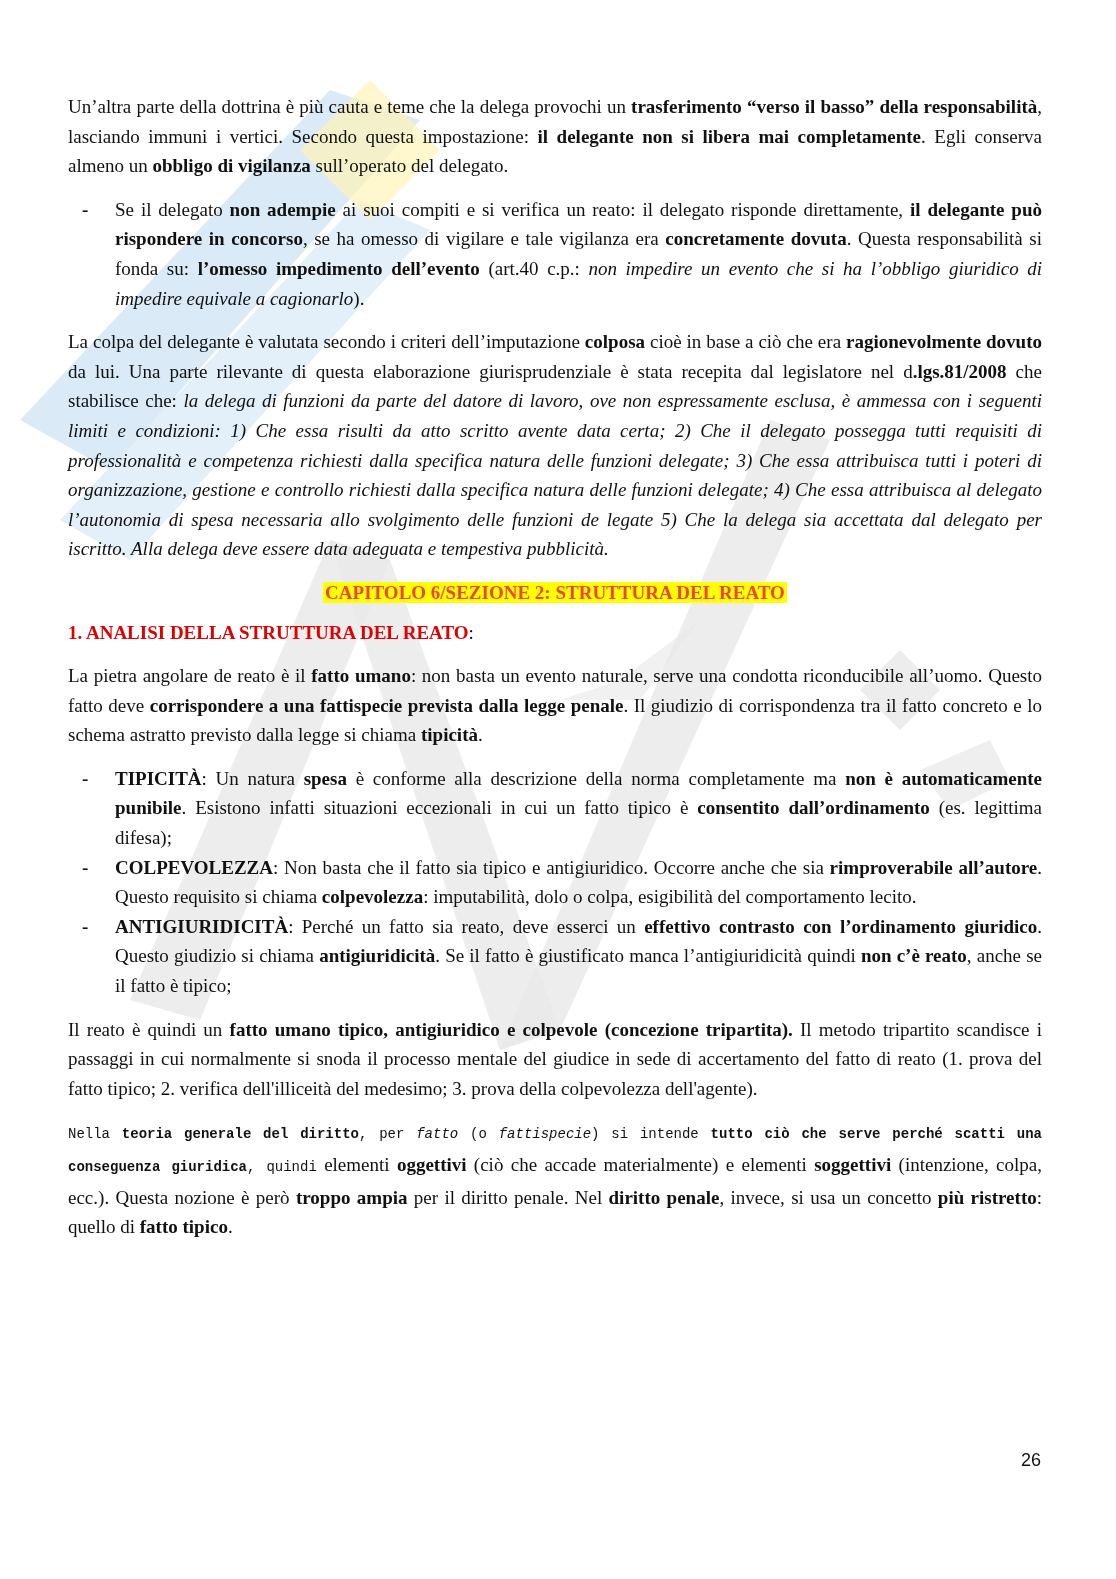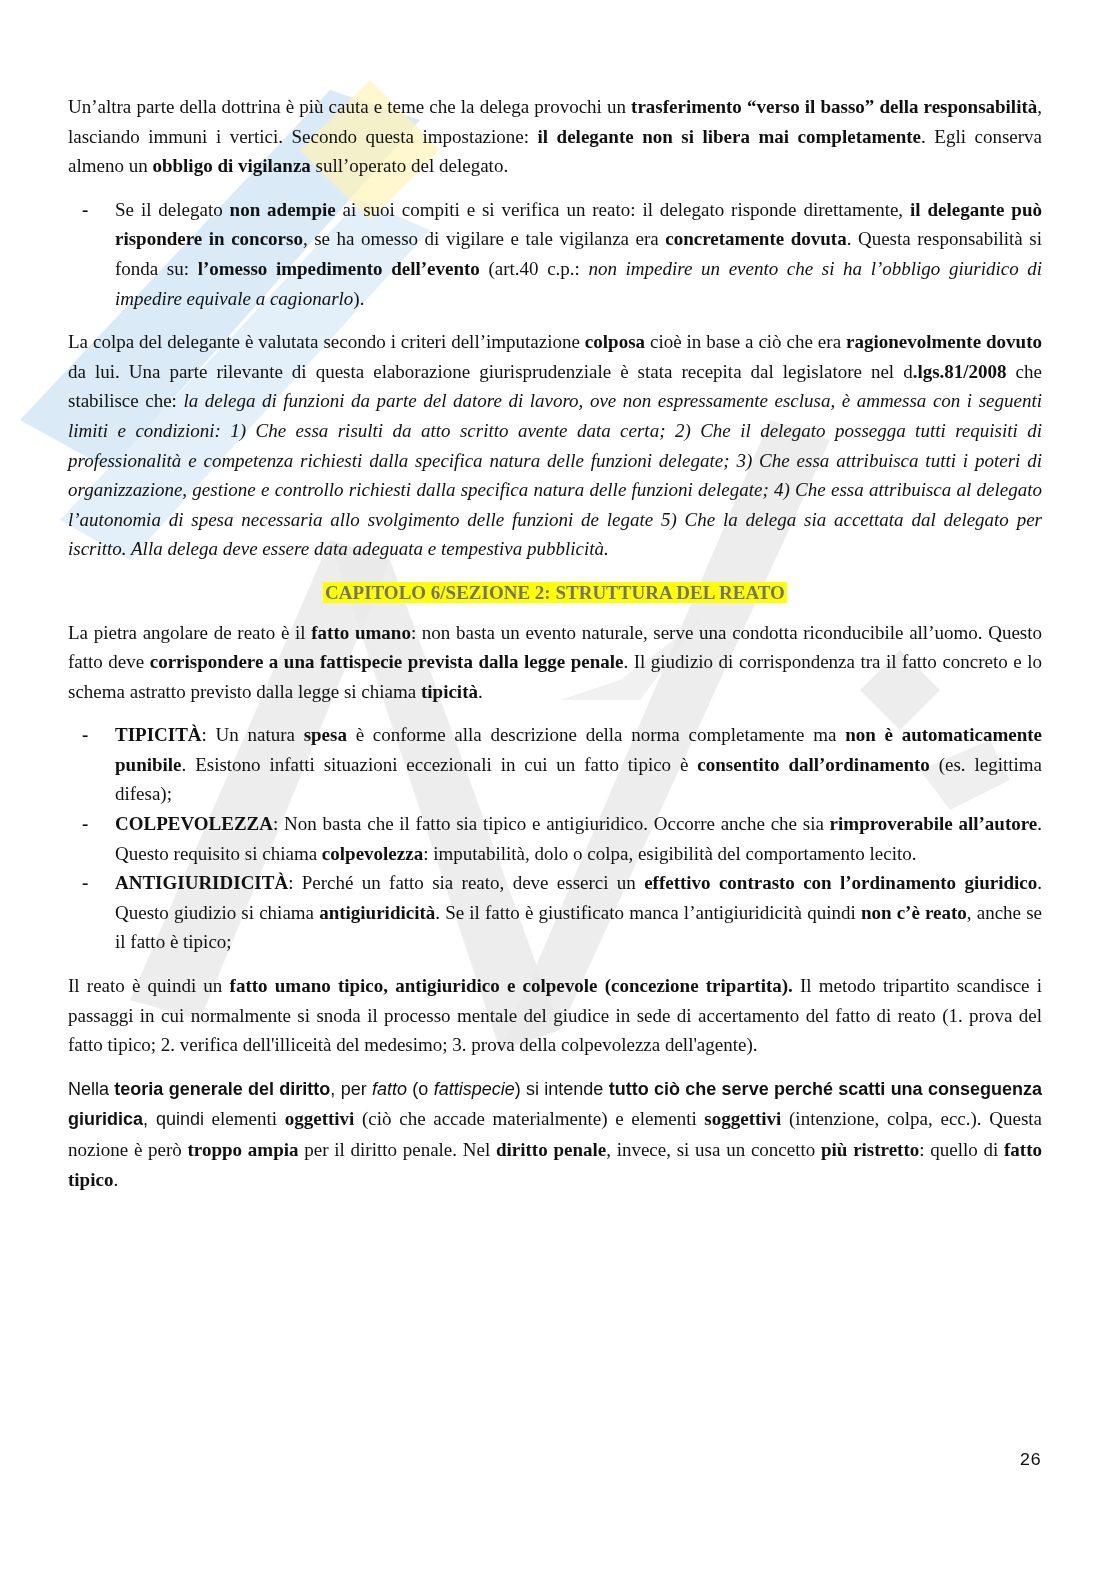--- a/index.html
+++ b/index.html
@@ -15,29 +15,29 @@
   b { font-weight: bold; margin-top: 40px; }
   i { font-style: italic; }
   ul.dash { list-style: none; margin: 0 0 14px 0; padding: 0; }
   ul.dash li { position: relative; padding-left: 47px; text-align: justify; margin: 0; }
   ul.dash li::before { content: "-"; position: absolute; left: 14px; top: 0; font-weight: bold; }
   ul.dash.spaced li { margin-bottom: 0; }
   .chapter {
     text-align: center; margin: 6px 0 10px 0;
   }
   .chapter span {
-    background: #ffff00; color: #737373; font-weight: bold; padding: 0 2px;
+    background: #ffff00; color: #ef4444; font-weight: bold; padding: 0 2px;
   }
   .sec-heading { color: #e00000; font-weight: bold; margin: 0 0 14px 0; }
   .sec-heading .colon { color: #111; font-weight: normal; }
   .sec-heading .colon-b { color: #111; font-weight: bold; }
-  .sans { font-family: Liberation Sans, sans-serif; font-size: 18px; }
+  .sans { font-family: Liberation Mono, monospace; font-size: 14px; }
   .page-number {
     position: absolute; right: 75px; top: 1450px; z-index: 1;
-    font-family: Liberation Mono, monospace; font-size: 18px; color: #111;
+    font-family: Liberation Sans, sans-serif; font-size: 18px; color: #111;
   }
 </style>
 </head>
 <body>
 
 <div class="page">
 
   <svg class="watermark" viewBox="0 0 1116 1579" xmlns="http://www.w3.org/2000/svg">
 
     <polygon points="20,420 330,90 420,120 110,470" fill="#d3e6f5" opacity="0.85"></polygon>
@@ -58,20 +58,21 @@
     <p><span>Un’altra parte della dottrina è più cauta e teme che la delega provochi un </span><b>trasferimento “verso il basso” della responsabilità</b><span>, lasciando immuni i vertici. Secondo questa impostazione: </span><b>il delegante non si libera mai completamente</b><span>. Egli conserva almeno un </span><b>obbligo di vigilanza</b><span> sull’operato del delegato.</span></p>
 
     <ul class="dash">
       <li><span>Se il delegato </span><b>non adempie</b><span> ai suoi compiti e si verifica un reato: il delegato risponde direttamente, </span><b>il delegante può rispondere in concorso</b><span>, se ha omesso di vigilare e tale vigilanza era </span><b>concretamente dovuta</b><span>. Questa responsabilità si fonda su: </span><b>l’omesso impedimento dell’evento</b><span> (art.40 c.p.: </span><i>non impedire un evento che si ha l’obbligo giuridico di impedire equivale a cagionarlo</i><span>).</span></li>
     </ul>
 
     <p><span>La colpa del delegante è valutata secondo i criteri dell’imputazione </span><b>colposa</b><span> cioè in base a ciò che era </span><b>ragionevolmente dovuto</b><span> da lui. Una parte rilevante di questa elaborazione giurisprudenziale è stata recepita dal legislatore nel d</span><b>.lgs.81/2008</b><span> che stabilisce che: </span><i>la delega di funzioni da parte del datore di lavoro, ove non espressamente esclusa, è ammessa con i seguenti limiti e condizioni: 1) Che essa risulti da atto scritto avente data certa; 2) Che il delegato possegga tutti requisiti di professionalità e competenza richiesti dalla specifica natura delle funzioni delegate; 3) Che essa attribuisca tutti i poteri di organizzazione, gestione e controllo richiesti dalla specifica natura delle funzioni delegate; 4) Che essa attribuisca al delegato l’autonomia di spesa necessaria allo svolgimento delle funzioni de legate 5) Che la delega sia accettata dal delegato per iscritto. Alla delega deve essere data adeguata e tempestiva pubblicità.</i></p>
 
     <div class="chapter"><span>CAPITOLO 6/SEZIONE 2: STRUTTURA DEL REATO</span></div>
 
+    <div class="sec-heading"><span>1. ANALISI DELLA STRUTTURA DEL REATO</span><span class="colon">:</span></div>
 
     <p><span>La pietra angolare de reato è il </span><b>fatto umano</b><span>: non basta un evento naturale, serve una condotta riconducibile all’uomo. Questo fatto deve </span><b>corrispondere a una fattispecie prevista dalla legge penale</b><span>. Il giudizio di corrispondenza tra il fatto concreto e lo schema astratto previsto dalla legge si chiama </span><b>tipicità</b><span>.</span></p>
 
     <ul class="dash spaced">
       <li><b>TIPICITÀ</b><span>: Un natura </span><b>spesa</b><span> è conforme alla descrizione della norma completamente ma </span><b>non è automaticamente punibile</b><span>. Esistono infatti situazioni eccezionali in cui un fatto tipico è </span><b>consentito dall’ordinamento</b><span> (es. legittima difesa);</span></li>
       <li><b>COLPEVOLEZZA</b><span>: Non basta che il fatto sia tipico e antigiuridico. Occorre anche che sia </span><b>rimproverabile all’autore</b><span>. Questo requisito si chiama </span><b>colpevolezza</b><span>: imputabilità, dolo o colpa, esigibilità del comportamento lecito.</span></li>
       <li><b>ANTIGIURIDICITÀ</b><span>: Perché un fatto sia reato, deve esserci un </span><b>effettivo contrasto con l’ordinamento giuridico</b><span>. Questo giudizio si chiama </span><b>antigiuridicità</b><span>. Se il fatto è giustificato manca l’antigiuridicità quindi </span><b>non c’è reato</b><span>, anche se il fatto è tipico;</span></li>
     </ul>
 
     <p><span>Il reato è quindi un </span><b>fatto umano tipico, antigiuridico e colpevole (concezione tripartita).</b><span> Il metodo tripartito scandisce i passaggi in cui normalmente si snoda il processo mentale del giudice in sede di accertamento del fatto di reato (1. prova del fatto tipico; 2. verifica dell'illiceità del medesimo; 3. prova della colpevolezza dell'agente).</span></p>

